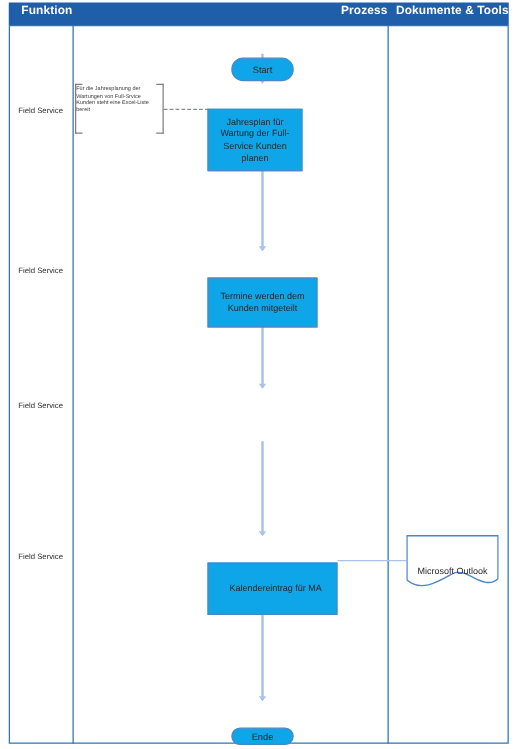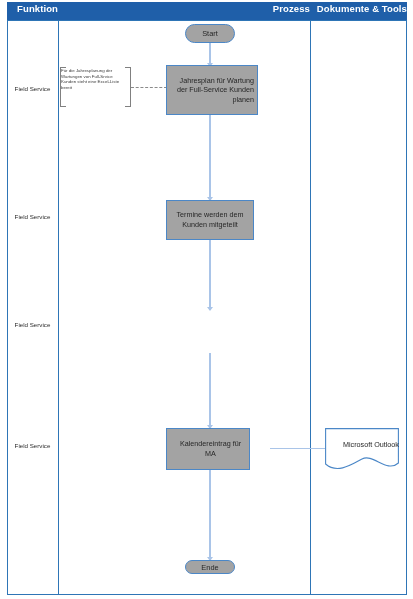--- a/index.html
+++ b/index.html
@@ -95,21 +95,22 @@
 
   
   .node {
     position: absolute;
     box-sizing: border-box;
     display: flex;
     align-items: center;
     justify-content: center;
     text-align: center;
     color: #262626;
-    background: #a3a3a3;
+    background: #0ea5e9;
+    margin-top: 22px;
   }
   .terminator {
     border: 1px solid #4B87C7;
     border-radius: 10px;
     font-size: 7.4px;
   }
   .process {
     border: 1px solid #4B87C7;
     font-size: 7.2px;
     line-height: 9.6px;
@@ -192,29 +193,29 @@
   <div class="conn-v" style="left:209.3px; top:470px; height:90px;"></div>
   <div class="arrow-down" style="left:206.8px; top:557px;"></div>
 
   <div class="annot-bracket" style="left:60px; top:67px; width:6px; height:40px;"></div>
   <div class="annot-bracket-r" style="left:125px; top:67px; width:6px; height:40px;"></div>
   <div class="annot-text" style="left:61px; top:68px; width:66px;">Für die Jahresplanung der Wartungen von Full-Srvice Kunden steht eine Excel-Liste bereit</div>
   <div class="dashed-conn" style="left:131px; top:87px; width:36px;"></div>
 
   <div class="node terminator" style="left:185px; top:24px; width:50px; height:19px;">Start</div>
 
-  <div class="node process" style="left:166px; top:65px; width:92px; height:50px;text-align:right;">Jahresplan für Wartung der Full-Service Kunden planen</div>
+  <div class="node process" style="left:166px; top:65px; width:76px; height:50px;">Jahresplan für Wartung der Full-Service Kunden planen</div>
 
   <div class="node process" style="left:166px; top:200px; width:88px; height:40px;">Termine werden dem Kunden mitgeteilt</div>
 
 
-  <div class="node process" style="left:166px; top:428px; width:84px; height:42px;padding-left:8px;">Kalendereintrag für MA</div>
+  <div class="node process" style="left:166px; top:428px; width:104px; height:42px;padding-left:8px;">Kalendereintrag für MA</div>
 
   <div class="node terminator" style="left:185px; top:560px; width:50px; height:14px;">Ende</div>
 
   <div class="doc-shape" style="left:325px; top:428px; width:74px; height:44px;">
     <svg width="74" height="44" viewBox="0 0 74 44">
       <path d="M0.6,0.6 L73.4,0.6 L73.4,35 C62,45.5 48,25 37,31 C26,37 12,46 0.6,36 Z" fill="#ffffff" stroke="#4B87C7" stroke-width="1.1"></path>
     </svg>
-    <div class="doc-label" style="top:12px;margin-left:9px;">Microsoft Outlook</div>
+    <div class="doc-label" style="top:24px;">Microsoft Outlook</div>
   </div>
 
 </div>
 
 </body></html>

